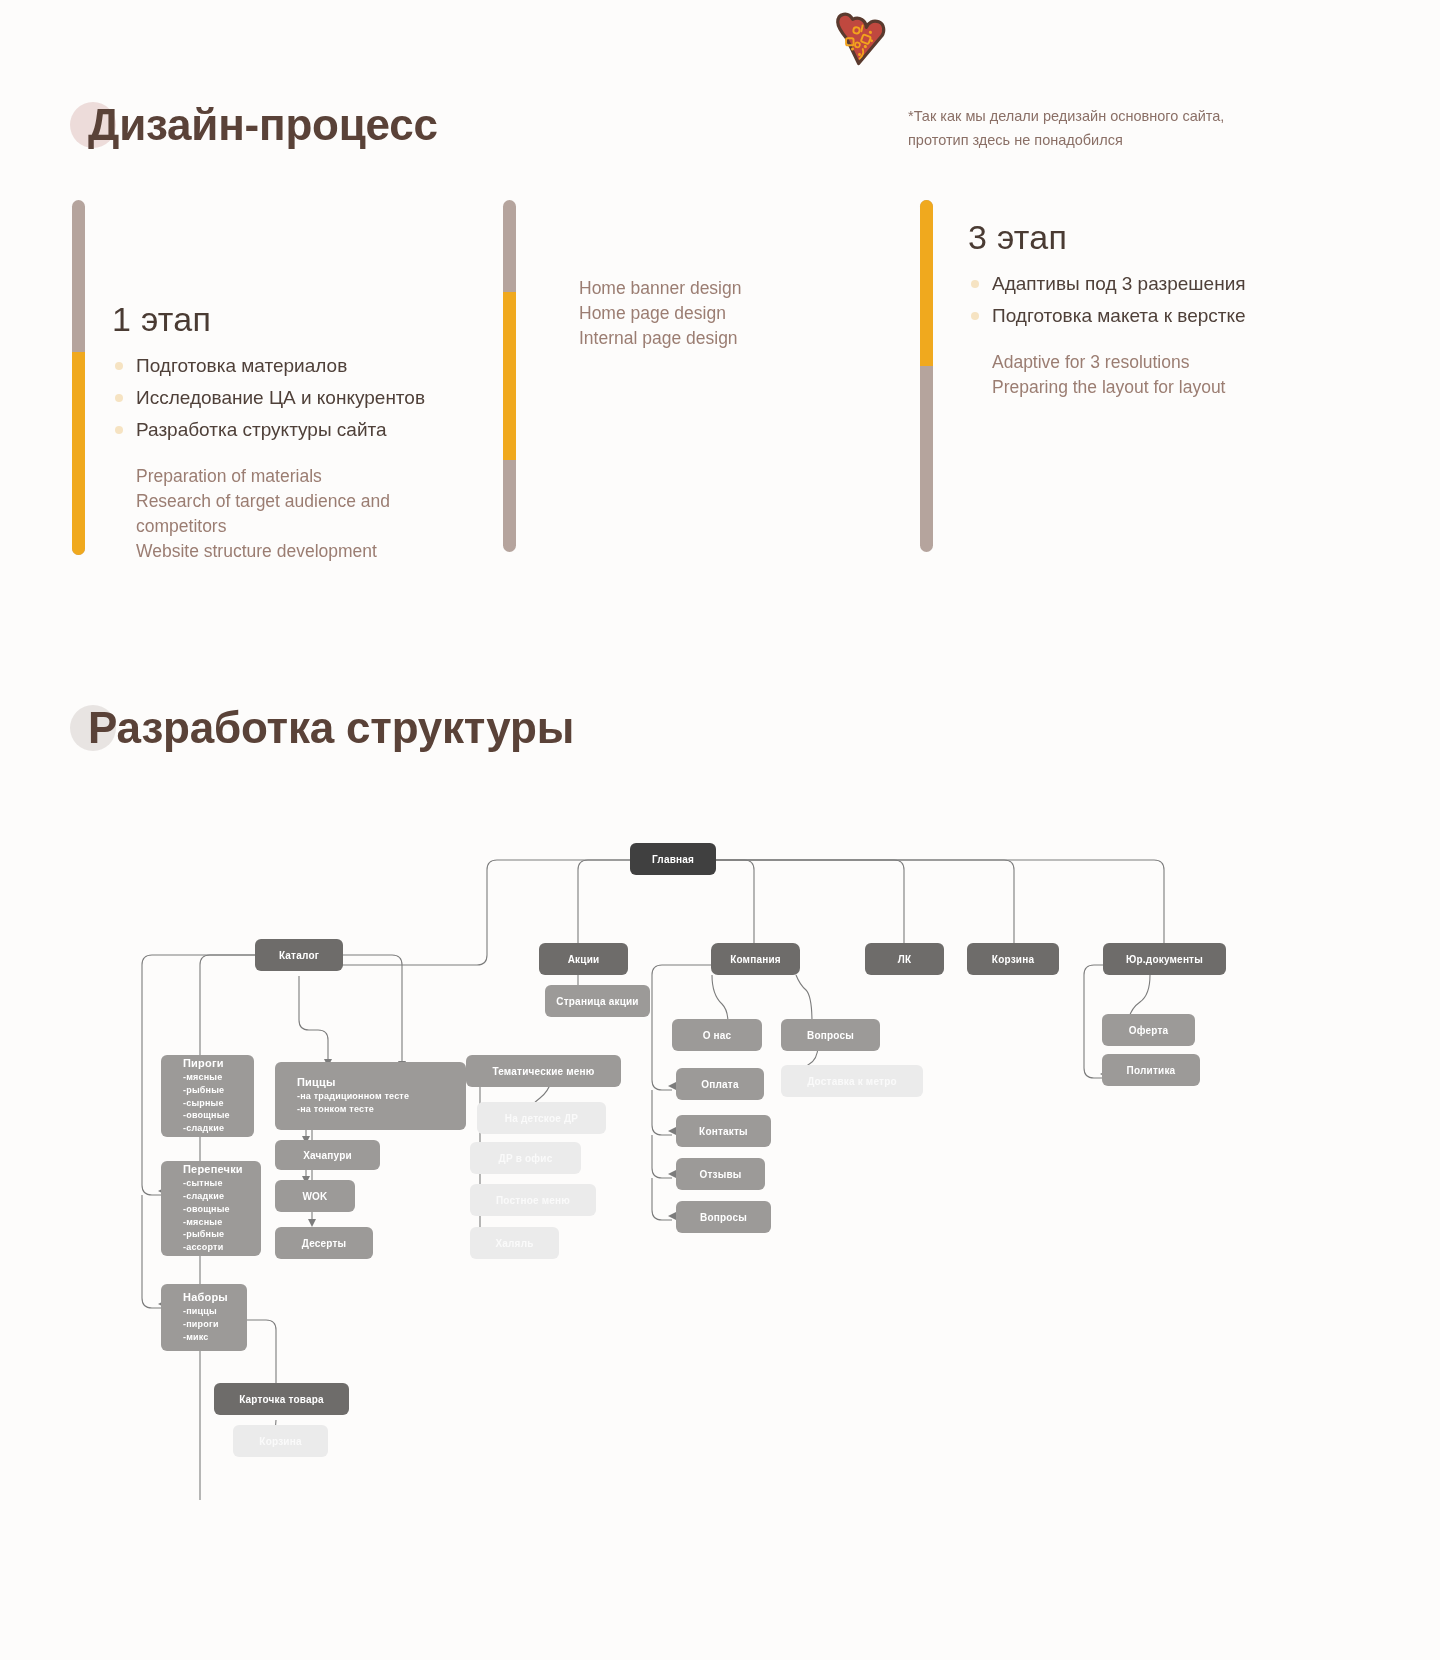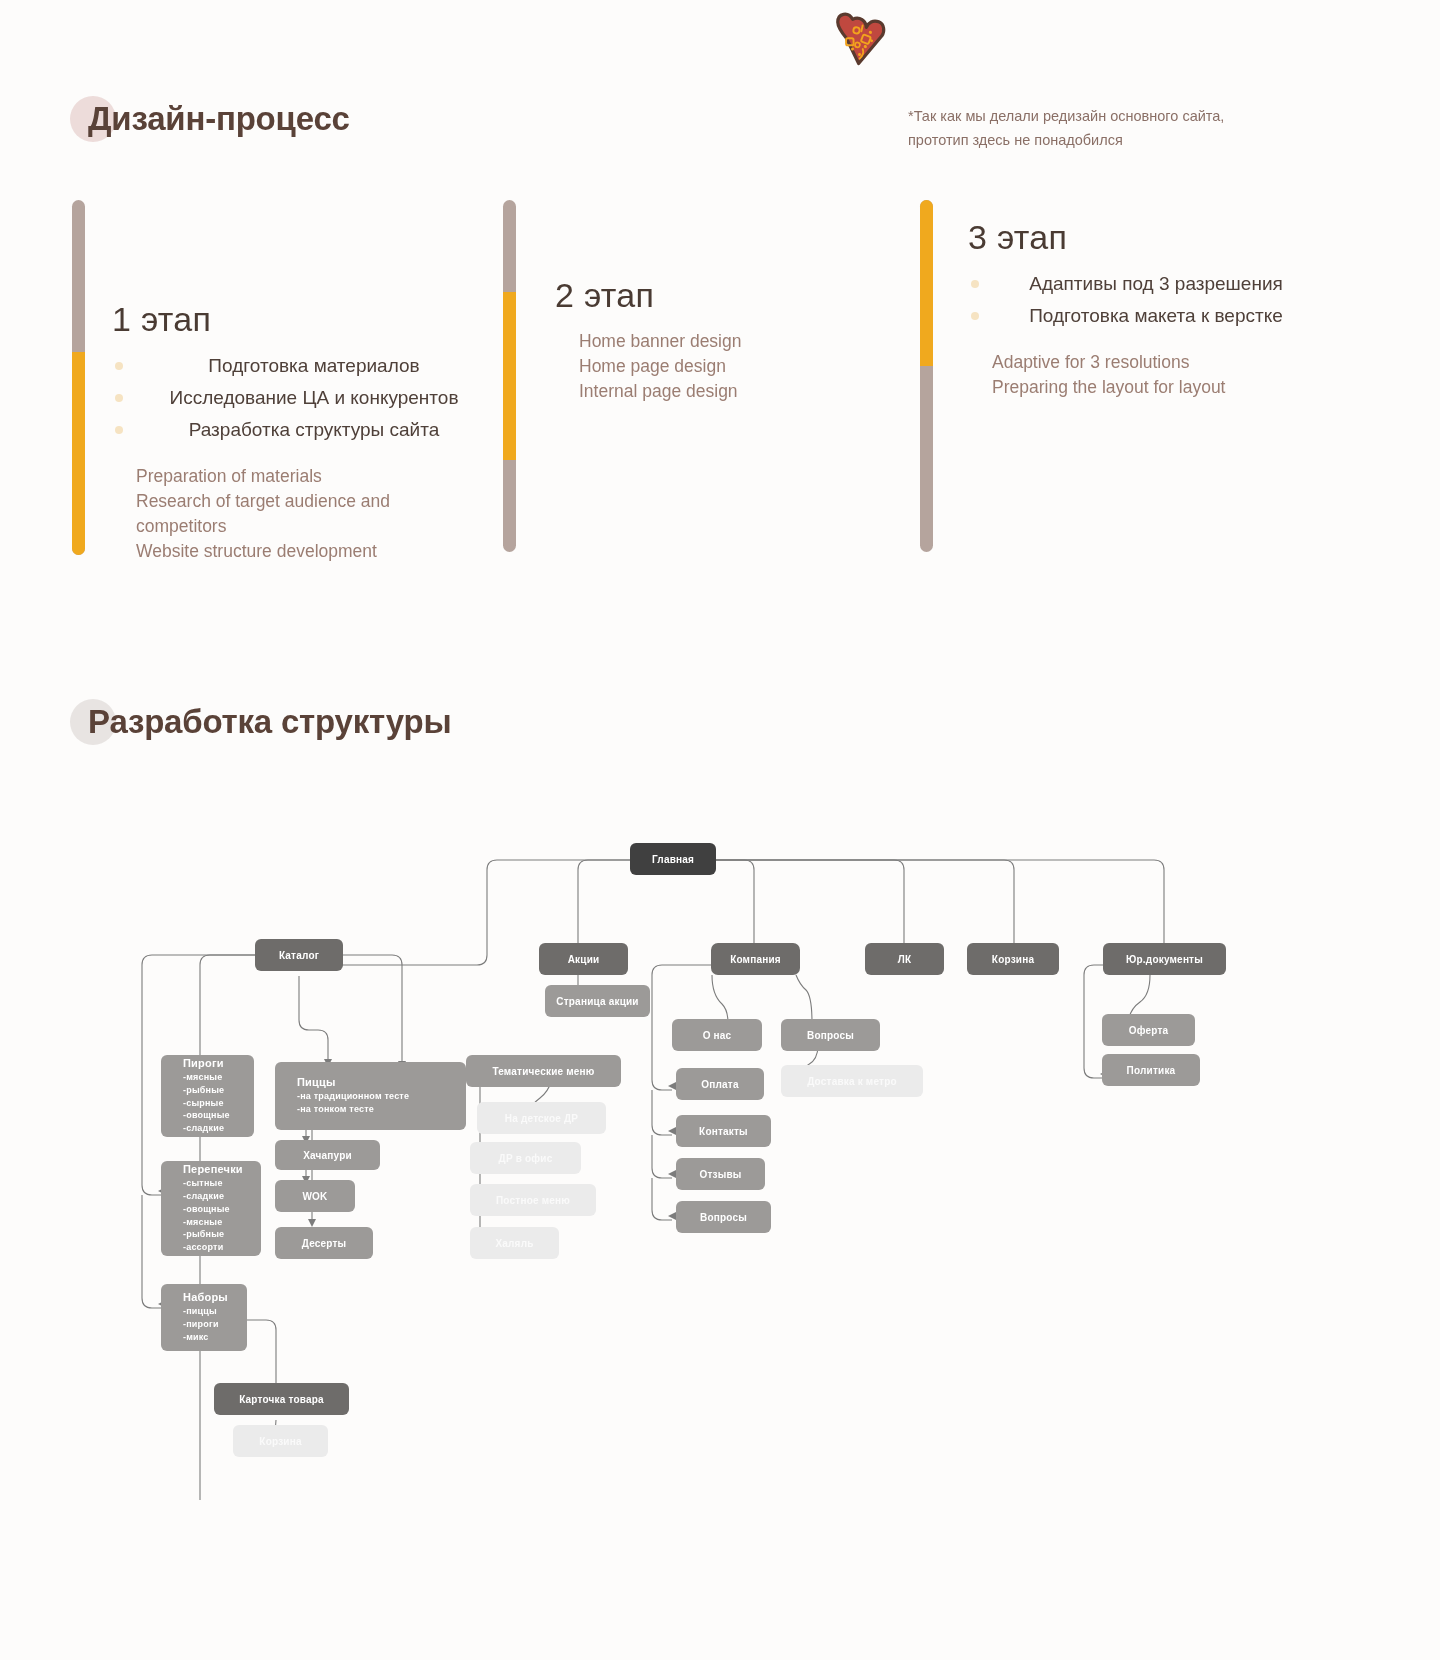--- a/index.html
+++ b/index.html
@@ -18,21 +18,21 @@
   .pizza-icon { position:absolute; left:828px; top:8px; width:70px; height:70px; }
 
   
   .section-heading { position:absolute; display:flex; align-items:center; }
   .heading-dot {
     position:absolute; border-radius:50%;
     left:-22px; top:50%; transform:translateY(-50%);
   }
   .heading-text {
     position:relative; z-index:2;
-    font-size:33px; font-weight:bold; letter-spacing:-0.2px;
+    font-size:44px; font-weight:bold; letter-spacing:-0.2px;
     color:#5a4238; white-space:nowrap;
   }
   #heading-design { left:88px; top:100px; }
   #heading-design .heading-dot { width:46px; height:46px; background:#eddcda; left:-18px; }
   #heading-structure { left:88px; top:703px; }
   #heading-structure .heading-dot { width:46px; height:46px; background:#e8e4e2; left:-18px; }
 
   
   .note {
     position:absolute; left:908px; top:105px; width:395px;
@@ -41,21 +41,21 @@
 
   
   .stage { position:absolute; }
   .stage-bar {
     position:absolute; left:0; top:0; width:13px; border-radius:7px;
     overflow:hidden; background:#b5a49d;
   }
   .stage-bar .accent { position:absolute; left:0; width:13px; background:#f0a91e; }
   .stage-body { position:absolute; }
   .stage-title { font-size:34px; color:#4a3b33; margin:0 0 14px 0; font-weight:normal; letter-spacing:0.3px; }
-  .stage-list { list-style:none; margin:0 0 22px 0; padding:0;text-align:center; }
+  .stage-list { list-style:none; margin:0 0 22px 0; padding:0; }
   .stage-list li {
     position:relative; padding-left:24px; margin-bottom:7px;
     font-size:19px; color:#4f4039; line-height:1.32;
   }
   .stage-list li::before {
     content:""; position:absolute; left:3px; top:9px;
     width:8px; height:8px; border-radius:50%; background:#f6e3c2;
   }
   .stage-sub { font-size:17.5px; line-height:1.43; color:#9b7d72; padding-left:24px; }
   .stage-sub div { white-space:pre-wrap; }
@@ -128,21 +128,20 @@
 Website structure development</div>
     </div>
   </div>
 </div>
 
 <div class="stage" id="stage-2" style="left:503px; top:200px; width:400px; height:355px;">
   <div class="stage-bar" style="height:352px;">
     <div class="accent" style="top:92px; height:168px;"></div>
   </div>
   <div class="stage-body" style="left:52px; top:76px; width:348px;">
-    <h3 class="stage-title">2 этап</h3>
     <div class="stage-sub">
       <div>Home banner design
 Home page design
 Internal page design</div>
     </div>
   </div>
 </div>
 
 <div class="stage" id="stage-3" style="left:920px; top:200px; width:400px; height:355px;">
   <div class="stage-bar" style="height:352px;">

